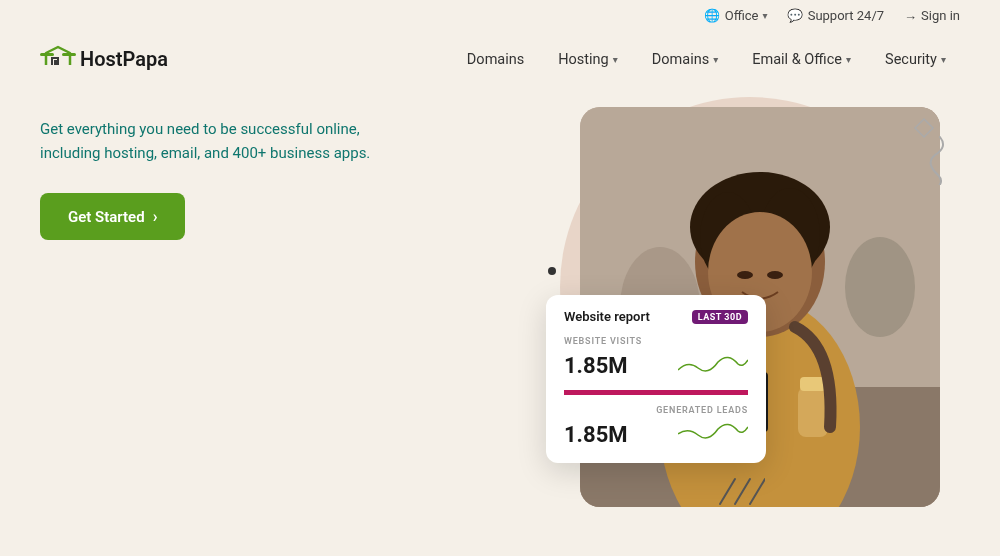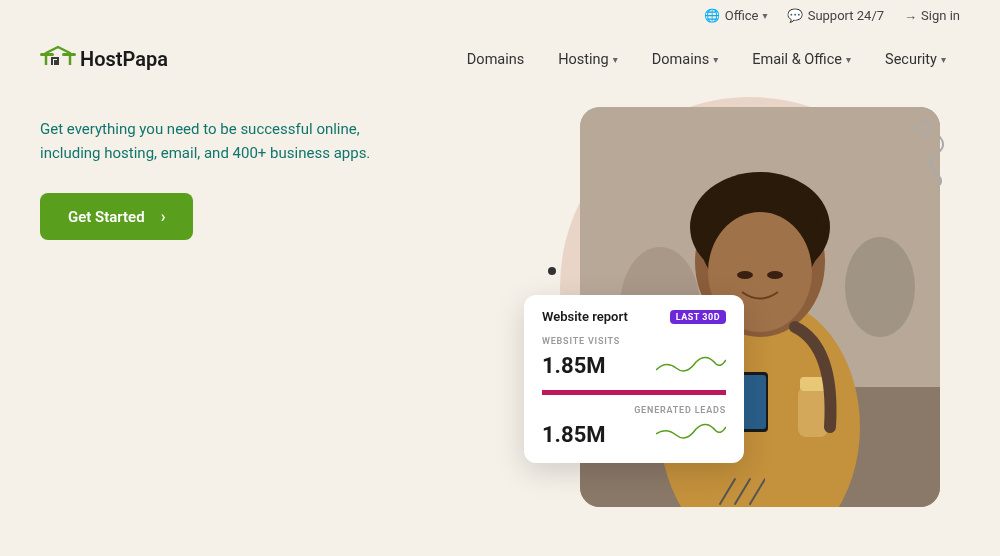--- a/index.html
+++ b/index.html
@@ -101,21 +101,21 @@
     .hero-subtitle {
       font-size: 15px;
       color: #0f766e;
       line-height: 1.6;
       margin-bottom: 28px;
       max-width: 380px;
     }
     .cta-button {
       display: inline-flex;
       align-items: center;
-      gap: 16px;
+      gap: 8px;
       background-color: #5a9e1e;
       color: white;
       font-size: 15px;
       font-weight: 600;
       padding: 14px 28px;
       border-radius: 8px;
       cursor: pointer;
       border: none;
       text-decoration: none;
     }
@@ -159,41 +159,41 @@
     
     .person-svg {
       width: 100%;
       height: 100%;
     }
 
     
     .report-card {
       position: absolute;
       bottom: 80px;
-      left: 4px;
+      left: 26px;
       background: white;
       border-radius: 12px;
       padding: 14px 18px;
       box-shadow: 0 8px 30px rgba(0,0,0,0.15);
       z-index: 3;
       width: 220px;
     }
     .report-header {
       display: flex;
       align-items: center;
       justify-content: space-between;
       margin-bottom: 12px;
     }
     .report-title {
       font-size: 13px;
       font-weight: 600;
       color: #1a1a1a;
     }
     .report-badge {
-      background: #6d28d9;
+      background: #701a75;
       color: white;
       font-size: 9px;
       font-weight: 700;
       padding: 2px 6px;
       border-radius: 4px;
       letter-spacing: 0.5px;
     }
     .report-row {
       margin-bottom: 10px;
       padding-bottom: 10px;

